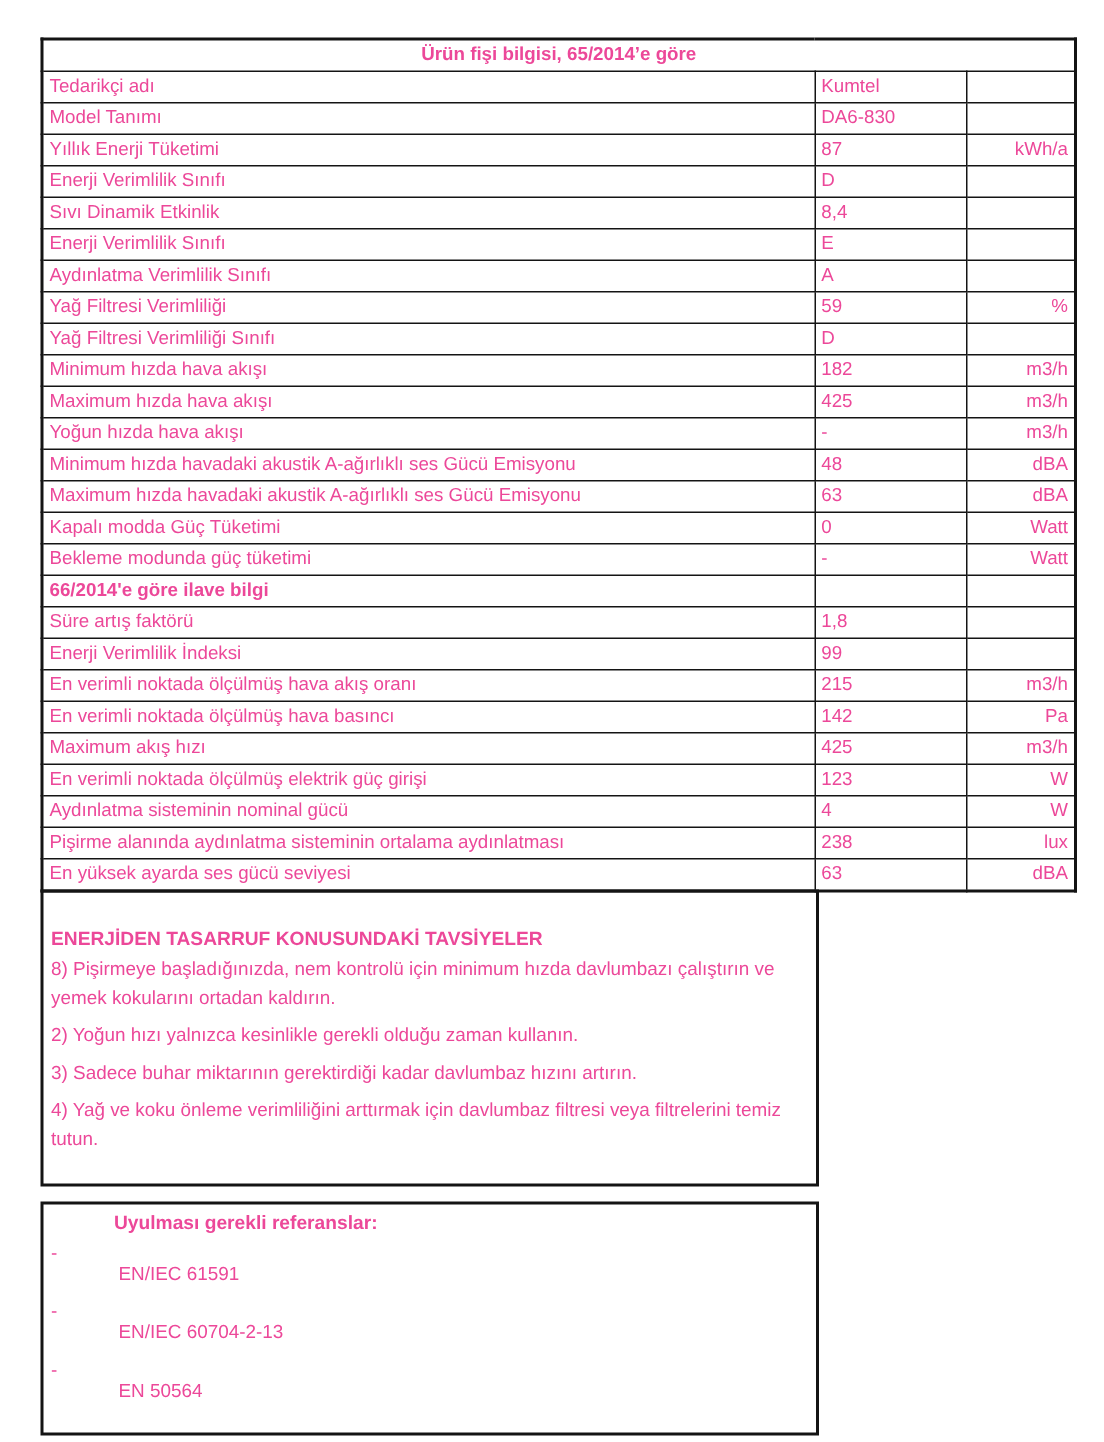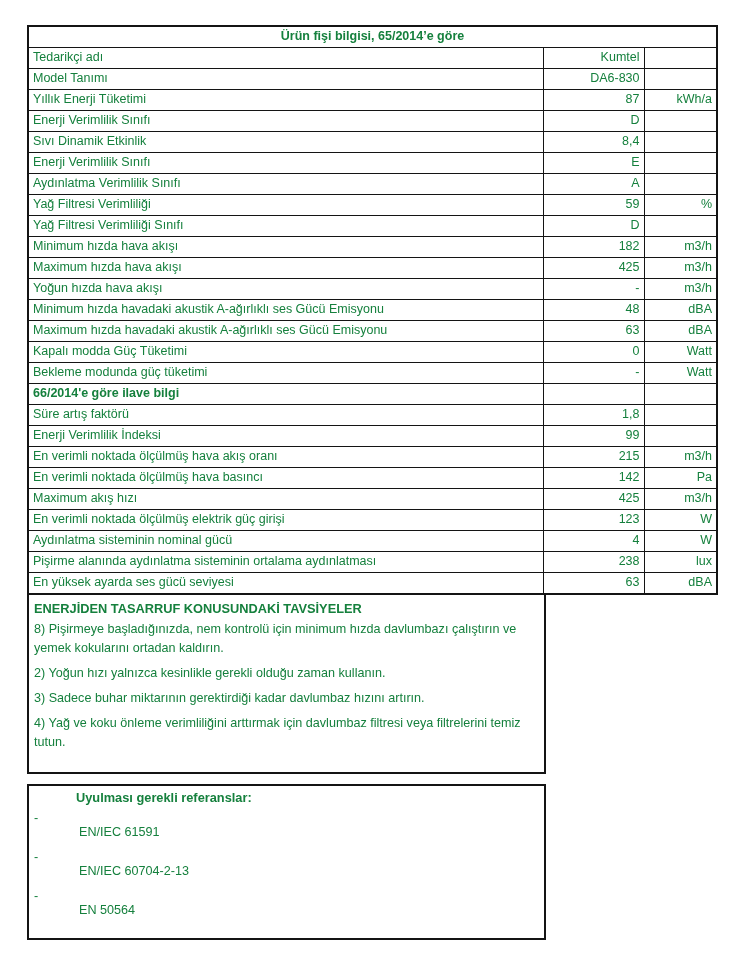--- a/index.html
+++ b/index.html
@@ -6,21 +6,21 @@
     margin: 0;
     padding: 0;
     background: #ffffff;
   }
   .page {
     position: relative;
     width: 736px;
     height: 961px;
     background: #ffffff;
     font-family: "Liberation Sans", sans-serif;
-    color: #15803d;
+    color: #ec4899;
     overflow: hidden;
   }
   .content {
     position: absolute;
     left: 27px;
     top: 25px;
     width: 690px;
   }
   table.fiche {
     border-collapse: collapse;
@@ -37,38 +37,38 @@
     overflow: hidden;
     white-space: nowrap;
   }
   td.title-cell {
     text-align: center;
     font-weight: bold;
     font-size: 13px;
     height: 19px;
   }
   td.cell-label   { text-align: left; }
-  td.cell-value   { text-align: right; }
+  td.cell-value   { text-align: left; }
   td.cell-unit    { text-align: right; }
   tr.bold-row td  { font-weight: bold; }
 
   .advice-box {
     box-sizing: border-box;
     width: 519px;
     min-height: 152px;
     margin-top: -2px;
     border: 2px solid #141414;
     padding: 2px 7px 14px 5px;
     font-size: 12.6px;
     line-height: 1.5;
   }
   .advice-heading {
     font-weight: bold;
     font-size: 12.8px;
-    margin: 2px 0 2px 0;
+    margin: 19px 0 2px 0;
   }
   .advice-item {
     margin: 0 0 6px 0;
   }
   .refs-box {
     box-sizing: border-box;
     width: 519px;
     min-height: 109px;
     margin-top: 10px;
     border: 2px solid #141414;

